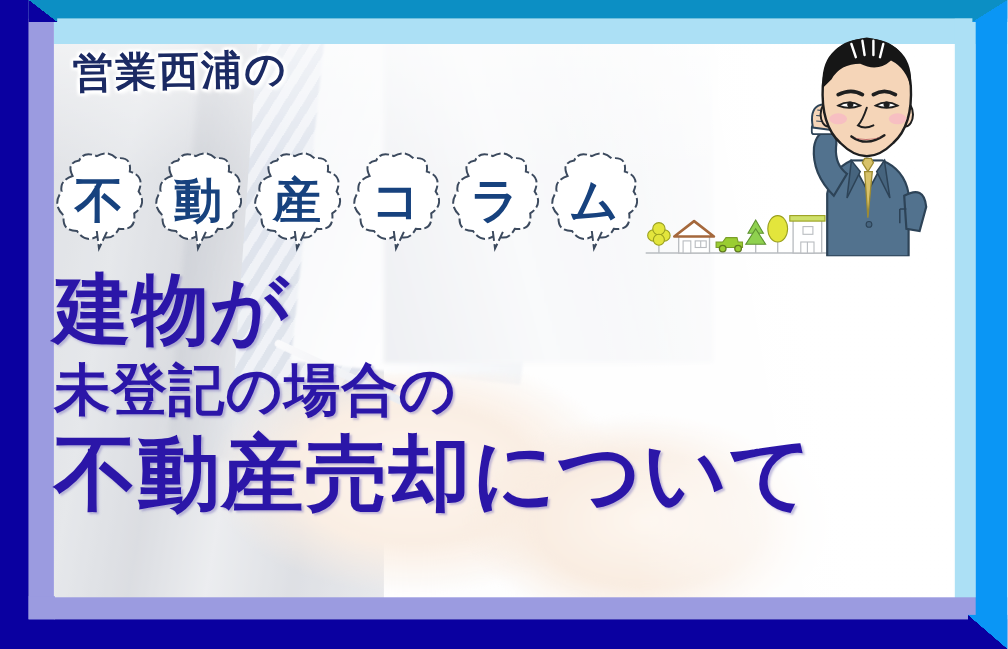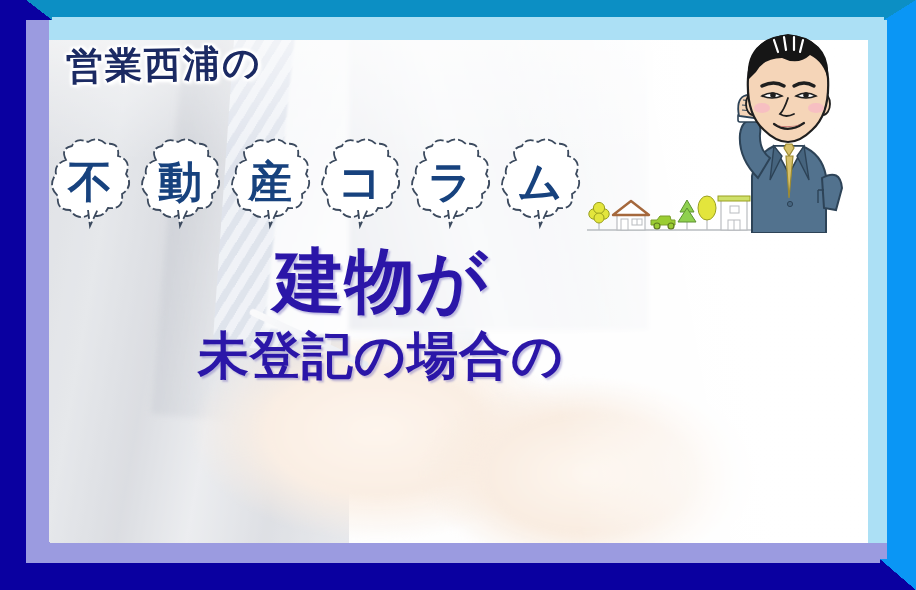--- a/index.html
+++ b/index.html
@@ -83,21 +83,21 @@
             font-family:"DejaVu Sans","Liberation Sans",sans-serif; }
 
   
   #town{ position:absolute; left:585px; top:178px; width:200px; height:58px; z-index:9; }
 
   
   #avatar{ position:absolute; left:712px; top:28px; width:150px; height:205px; z-index:11; }
 
   
   #headline{ position:absolute; left:49px; top:246px; width:664px; z-index:12;
-             text-align:center; line-height:1.0; }
+             text-align:left; line-height:1.0; }
   .hl{ font-size:72px; font-weight:bold; color:#2b16a8;
        font-family:"DejaVu Sans","Liberation Sans",sans-serif;
        letter-spacing:1px; white-space:nowrap;
        text-shadow: 2px 2px 2px rgba(120,110,190,.45); }
   #hl1{ font-size:70px; }
   #hl2{ font-size:51px; margin-top:14px; }
   #hl3{ font-size:75px; margin-top:12px; }
 </style>
 </head>
 <body>
@@ -298,15 +298,16 @@
 
     <path d="M76 70 Q72 82 68 86 Q74 90 82 86" stroke="#1f1f1f" stroke-width="1.8" fill="none" stroke-linecap="round"></path>
 
     <path d="M62 96 Q76 106 92 95" stroke="#1f1f1f" stroke-width="2.2" fill="none" stroke-linecap="round"></path>
     <path d="M64 97 Q77 102 90 96 Q77 100 64 97 Z" fill="#c4706f"></path>
   </svg>
 
   <div id="headline">
     <div class="hl" id="hl1">建物が</div>
     <div class="hl" id="hl2">未登記の場合の</div>
+    <div class="hl" id="hl3">不動産売却について</div>
   </div>
 
 </div>
 
 </body></html>

